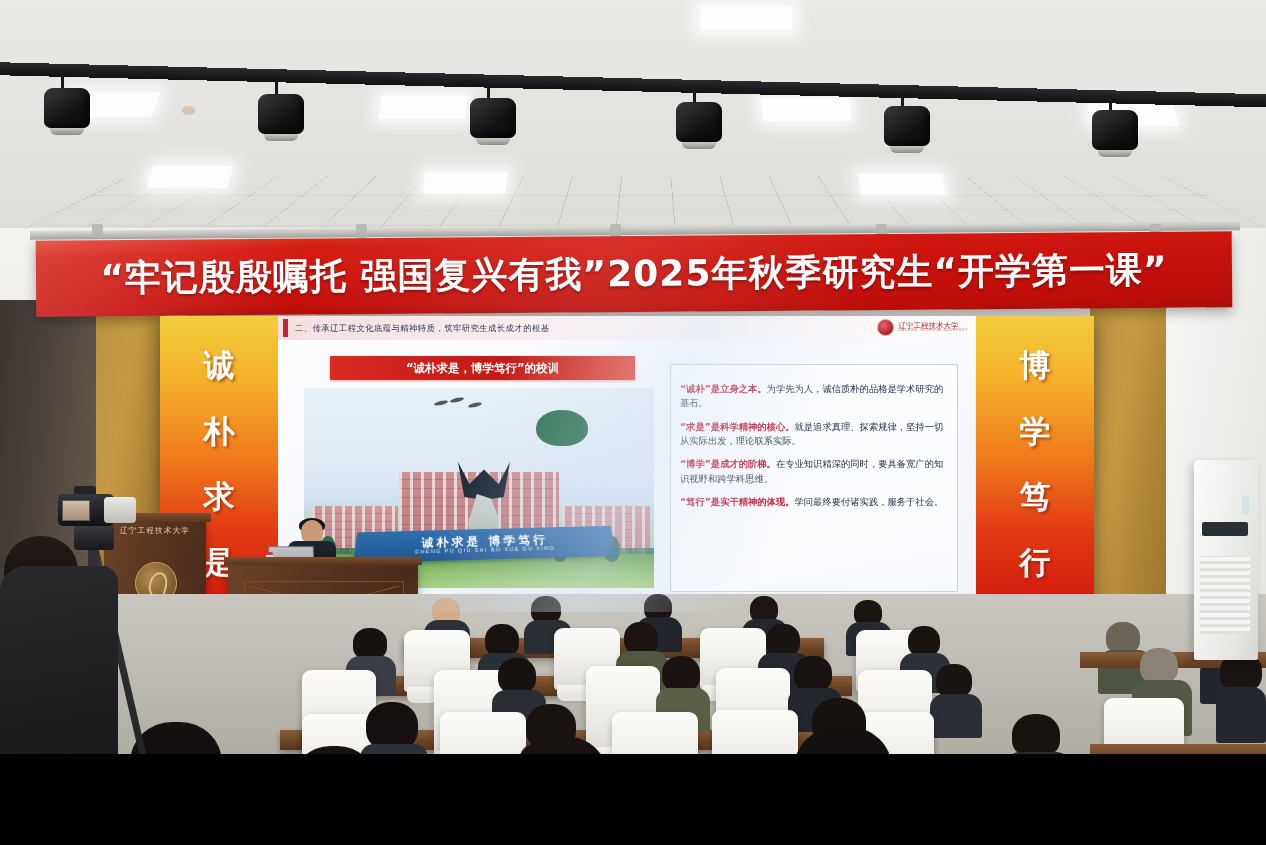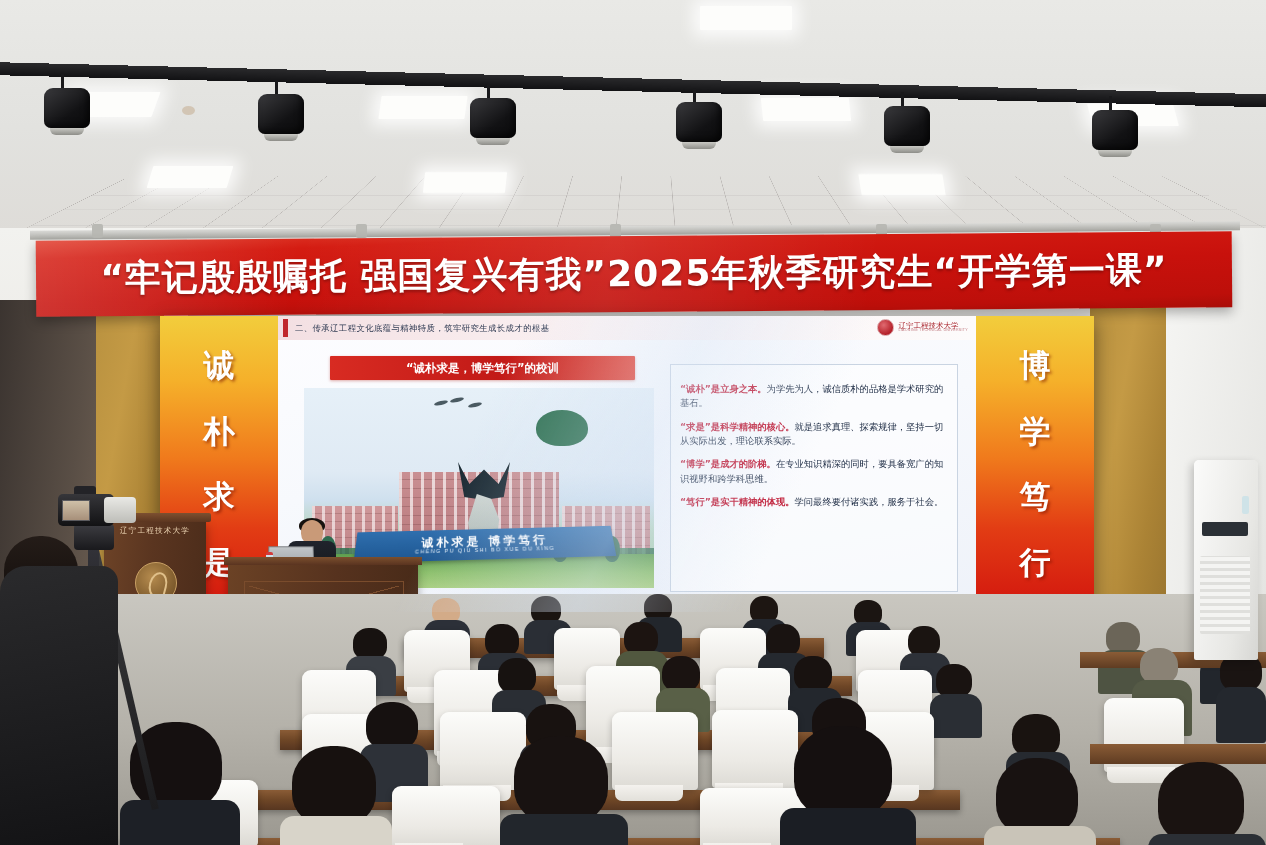--- a/index.html
+++ b/index.html
@@ -1,19 +1,19 @@
 <!DOCTYPE html>
 <html><head>
 <meta charset="utf-8">
 <style>
   html,body{margin:0;padding:0;background:#000;}
   body{font-family:"Liberation Sans","DejaVu Sans",sans-serif;}
 
   #scene{
-    position:relative;width:1266px;height:845px;overflow:hidden;
+    position:relative;width:1266px;height:754px;overflow:hidden;
     background:#a16207;
   }
 
   
   .ceiling{
     position:absolute;left:0;top:0;width:1266px;height:232px;
     background:linear-gradient(#e9e9e6 0%,#e2e2df 55%,#dedcd8 100%);
     overflow:hidden;
   }
   .ceil-grid{

